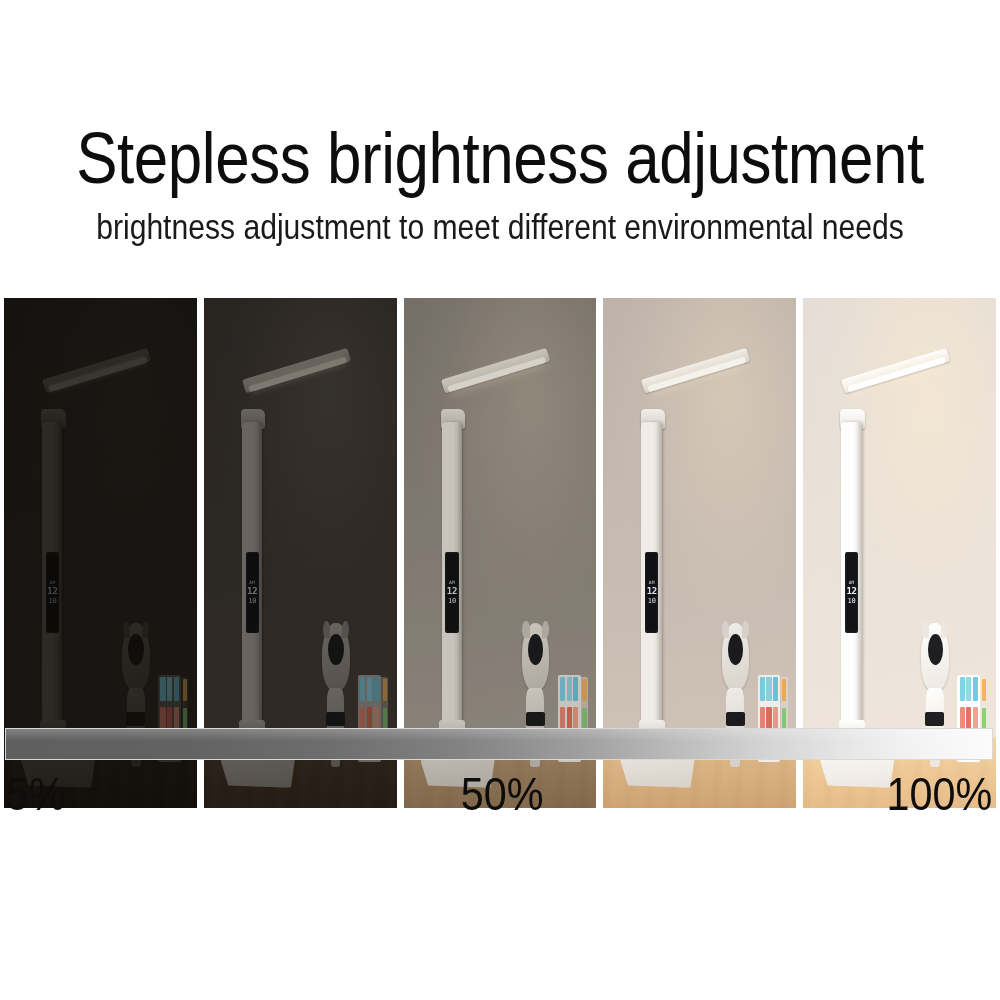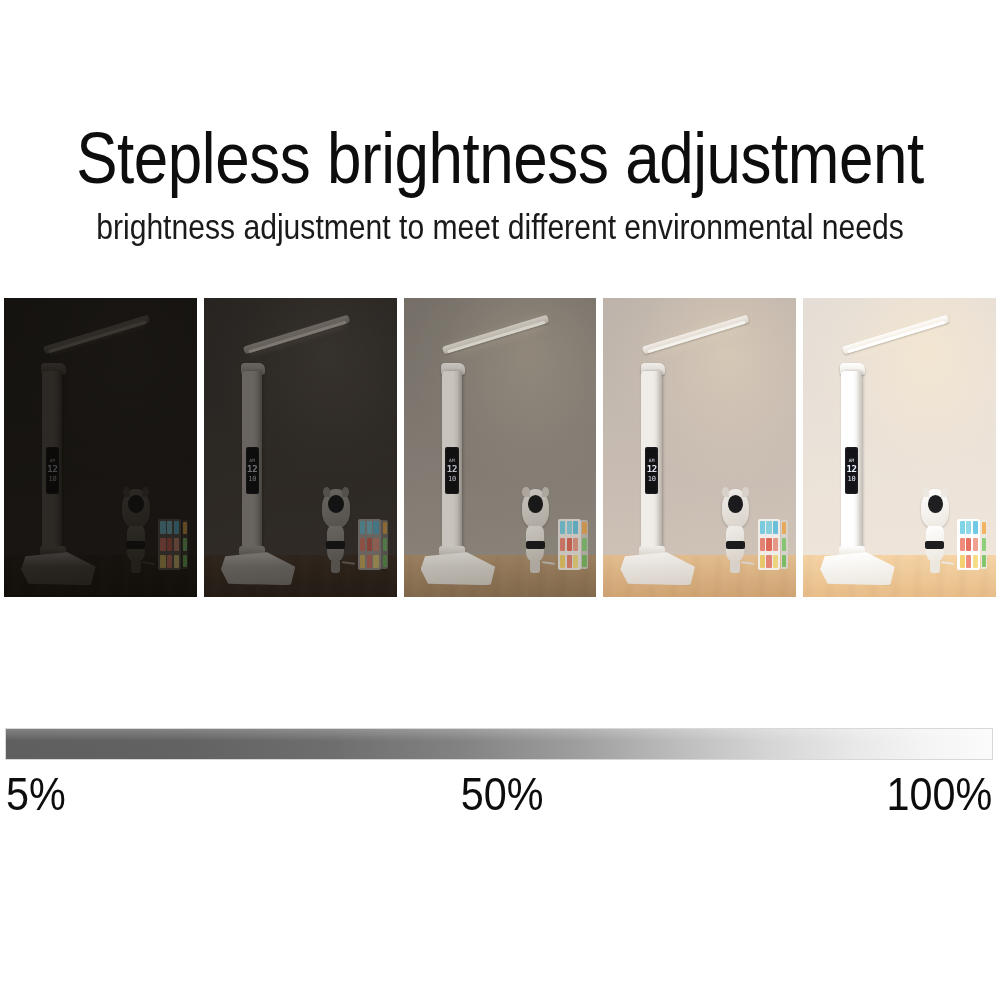--- a/index.html
+++ b/index.html
@@ -52,21 +52,21 @@
     left: 4px;
     top: 298px;
     width: 992px;
     height: 408px;
     display: flex;
     gap: 7px;
   }
   .scene-panel {
     position: relative;
     flex: 1 1 0;
-    height: 299px;
+    height: 510px;
     overflow: hidden;
     background: #c4b5fd;
   }
 
   
   .scene {
     position: absolute;
     inset: 0;
     overflow: hidden;
   }

